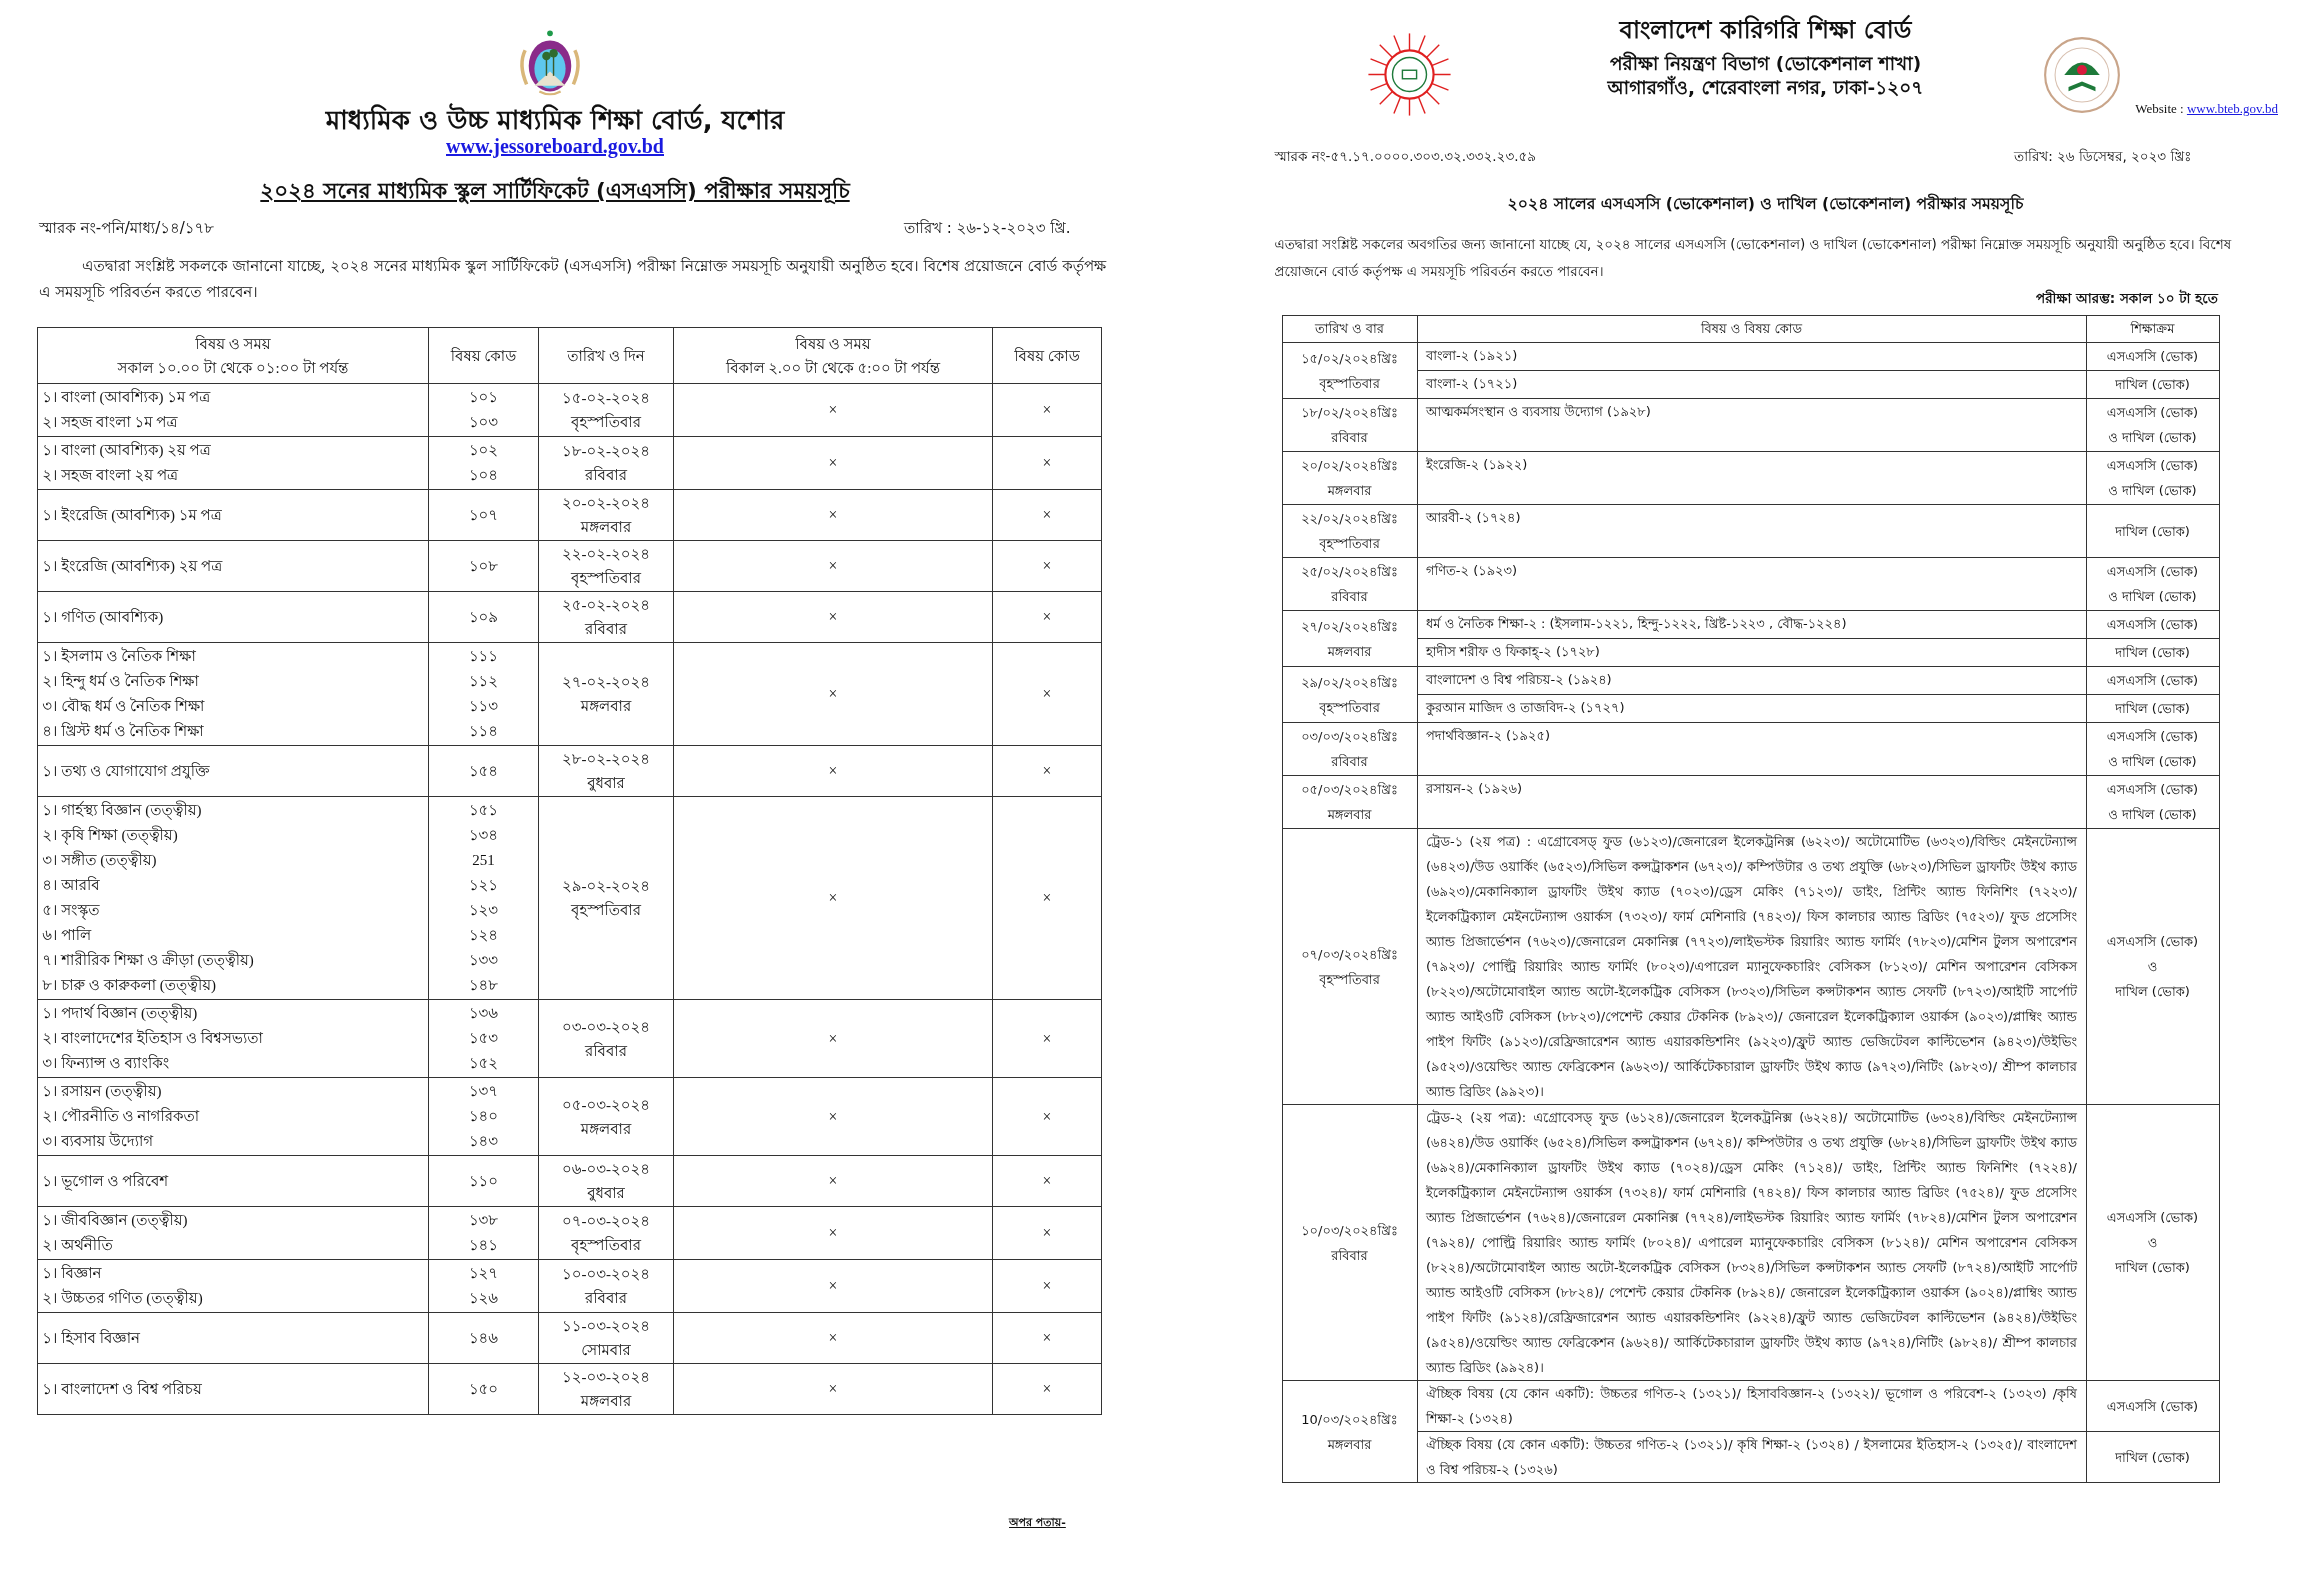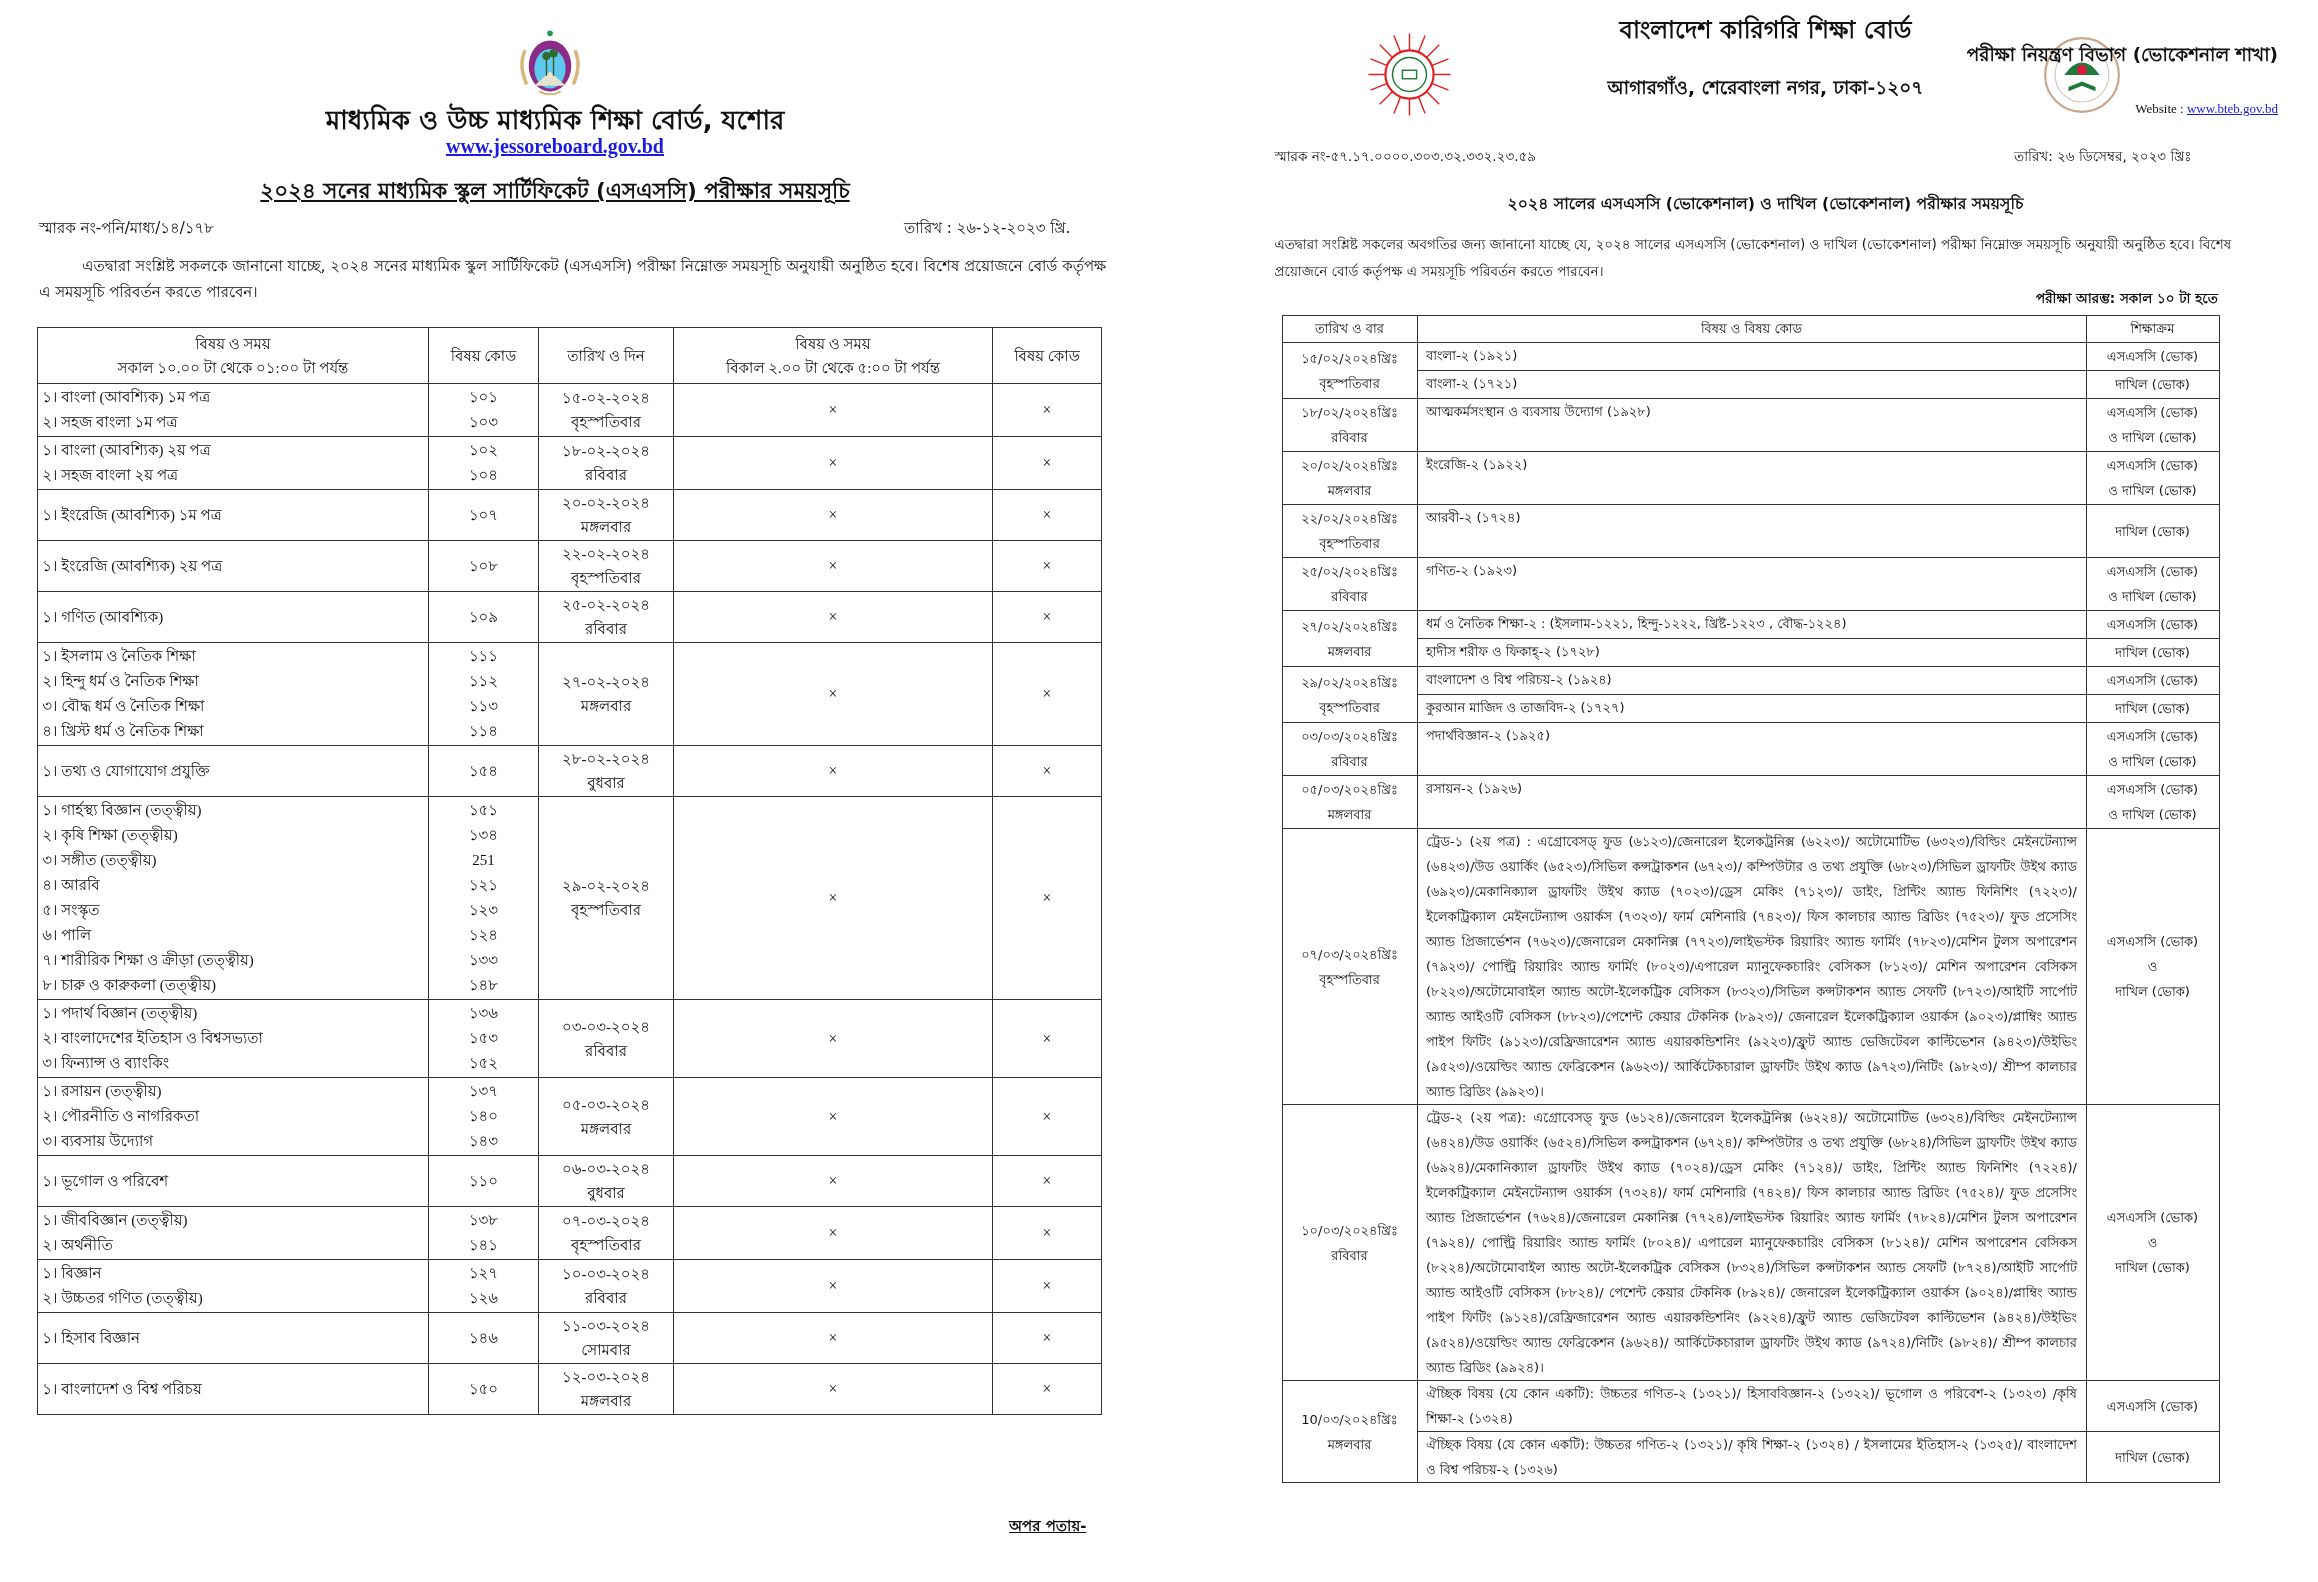--- a/index.html
+++ b/index.html
@@ -25,29 +25,29 @@
 
   table.ltab { position: absolute; left: 37px; top: 327px; width: 1065px; border-collapse: collapse;
                font-size: 15px; font-family: Liberation Serif, serif; }
   table.ltab th, table.ltab td { border: 1.4px solid #333; }
   table.ltab th { font-weight: normal; text-align: center; height: 53px; line-height: 24px; }
   table.ltab td { vertical-align: middle; }
   table.ltab td.subj { padding-left: 4.3px; line-height: 25px; }
   table.ltab td.code { text-align: center; line-height: 25px; }
   table.ltab td.date { text-align: center; line-height: 24px; }
   table.ltab td.x { text-align: center; font-size: 15.7px; }
-  .l-next { position: absolute; left: 1009px; top: 1514px; font-size: 15px; font-weight: bold;
+  .l-next { position: absolute; left: 1009px; top: 1514px; font-size: 11px; font-weight: bold;
             text-decoration: underline; }
 
   
   .seal-red { position: absolute; left: 114px; top: 32px; width: 85px; height: 85px; }
   .seal-green { position: absolute; left: 790px; top: 36px; width: 78px; height: 78px; }
   .r-title { position: absolute; left: 0; width: 1025px; top: 11.4px; text-align: center;
              font-size: 24px; font-weight: bold; }
-  .r-dept { position: absolute; left: 0; width: 1025px; top: 41px; text-align: right; font-size: 18.5px; font-weight: bold; }
+  .r-dept { position: absolute; left: 0; width: 1025px; top: 50px; text-align: center; font-size: 18.5px; font-weight: bold; }
   .r-addr { position: absolute; left: 0; width: 1025px; top: 74px; text-align: center; font-size: 18.5px; font-weight: bold; }
   .r-web { position: absolute; left: 0; width: 1025px; top: 101px; text-align: right;
            font-family: "Liberation Serif", serif; font-size: 13px; font-weight: normal; }
   .r-web a { color: #1a1ae0; text-decoration: underline; }
   .r-memo { position: absolute; left: 21.4px; top: 146px; font-size: 13.5px; }
   .r-date { position: absolute; left: 761px; top: 146px; font-size: 13.5px; }
   .r-subtitle { position: absolute; left: 0; width: 1025px; top: 191px; text-align: center;
                 font-size: 15.7px; font-weight: bold; }
   .r-para { position: absolute; left: 21.4px; top: 231px; width: 989px; font-size: 13.5px; line-height: 27px; }
   .r-start { position: absolute; left: 783px; top: 288px; font-size: 13.5px; font-weight: bold; }

